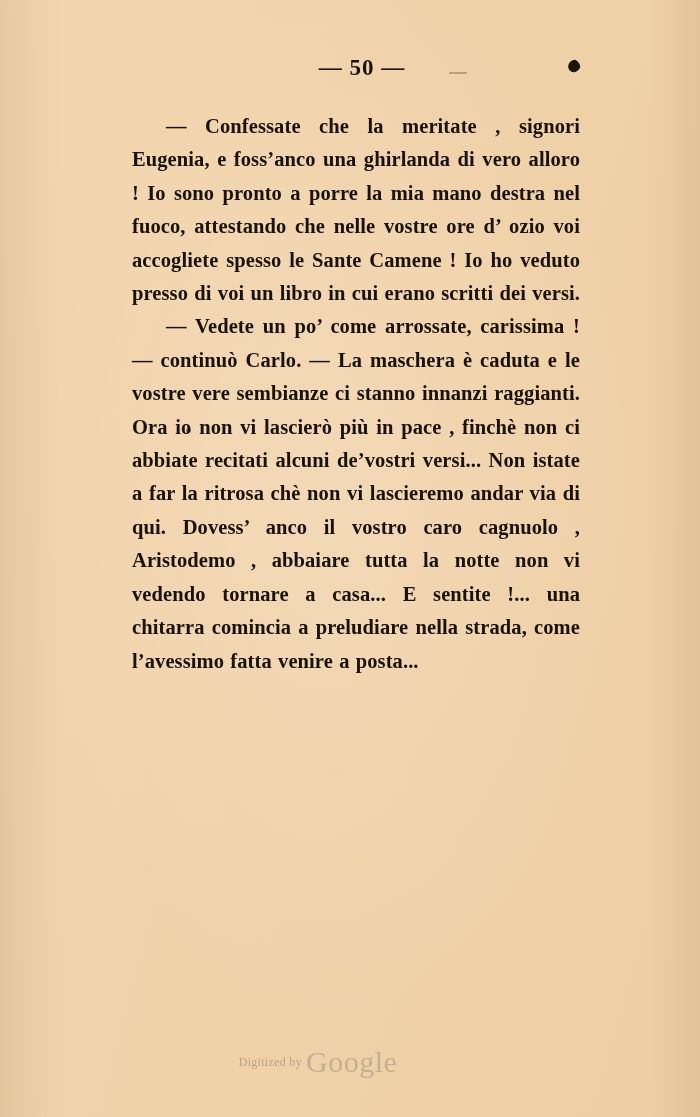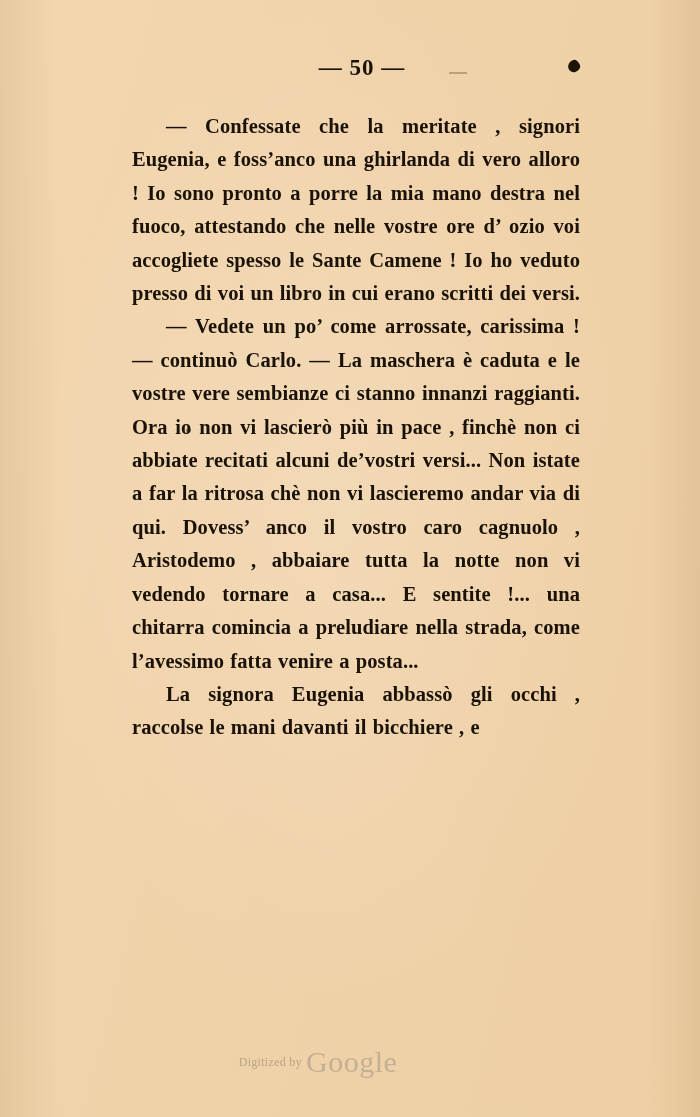--- a/index.html
+++ b/index.html
@@ -121,19 +121,18 @@
   <div class="speck s2"></div>
 
   <div class="header">
     <span class="folio">— 50 —</span>
   </div>
   <div class="header-mark"></div>
 
   <div class="body-text">
     <p>— Confessate che la meritate , signori Eugenia, e foss’anco una ghirlanda di vero alloro ! Io sono pronto a porre la mia mano destra nel fuoco, attestando che nelle vostre ore d’ ozio voi accogliete spesso le Sante Camene ! Io ho veduto presso di voi un libro in cui erano scritti dei versi.</p>
     <p>— Vedete un po’ come arrossate, carissima ! — continuò Carlo. — La maschera è caduta e le vostre vere sembianze ci stanno innanzi raggianti. Ora io non vi lascierò più in pace , finchè non ci abbiate recitati alcuni de’vostri versi... Non istate a far la ritrosa chè non vi lascieremo andar via di qui. Dovess’ anco il vostro caro cagnuolo , Aristodemo , abbaiare tutta la notte non vi vedendo tornare a casa... E sentite !... una chitarra comincia a preludiare nella strada, come l’avessimo fatta venire a posta...</p>
-    <p>La signora Eugenia abbassò gli occhi , raccolse le mani davanti il bicchiere , e</p>
   </div>
 
   <div class="footer">
     <span class="dig">Digitized by</span><span class="google">Google</span>
   </div>
 </div>
 
 </body></html>

